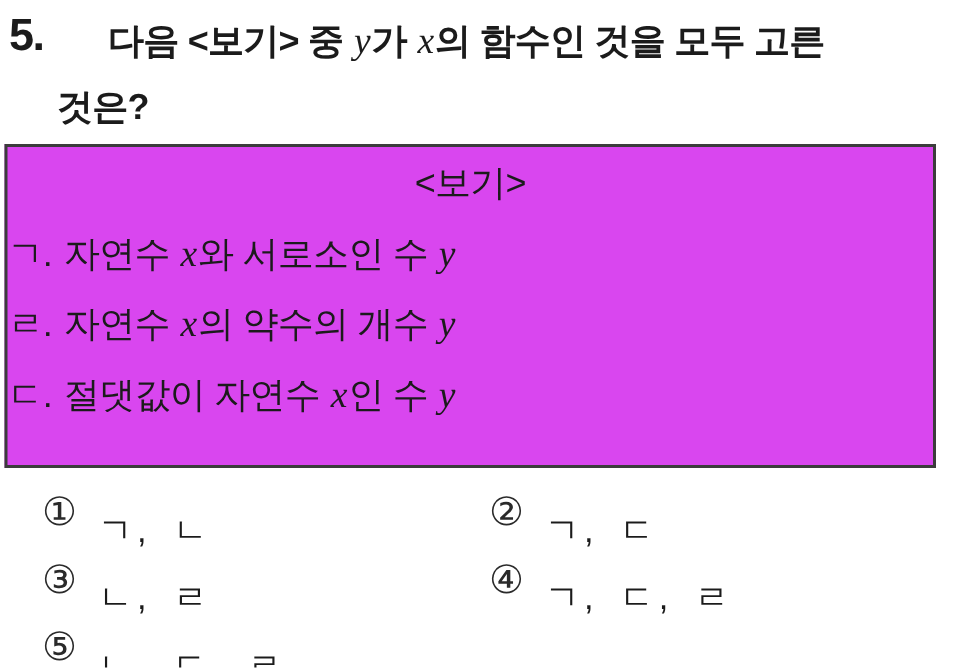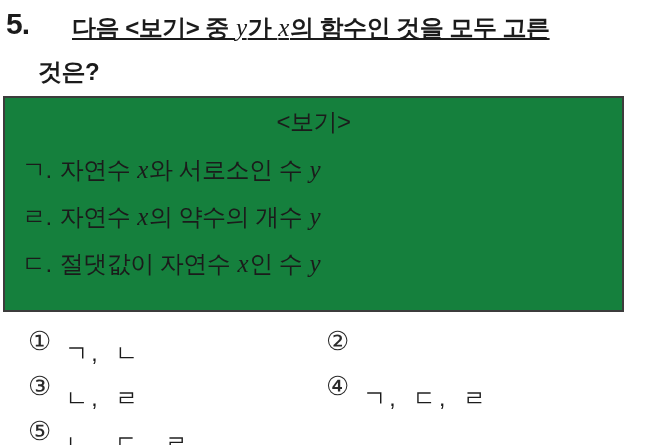--- a/index.html
+++ b/index.html
@@ -13,39 +13,39 @@
   .page { position: relative; width: 652px; height: 445px; background: #ffffff; }
 
   
   .q-header { position: absolute; top: 6px; left: 0; width: 652px; }
   .q-number {
     position: absolute; left: 6px; top: 1px;
     font-size: 30px; font-weight: 700; letter-spacing: -1px;
   }
   .q-text { margin-left: 38px; margin-right: 4px; }
   .q-line { font-size: 24px; font-weight: 700; line-height: 44px; letter-spacing: -0.5px; }
-  .q-line1 { text-indent: 34px; text-decoration: underline; }
+  .q-line1 { text-indent: 34px; }
   .math {
     font-family: "Liberation Serif", serif;
     font-style: italic; font-weight: 400;
     font-size: 25px;
     padding: 0 1px;
   }
   .num { font-family: "Liberation Serif", serif; font-weight: 400; }
 
   
   .bogi-box {
     position: absolute; left: 3px; top: 96px;
     width: 617px; height: 204px;
     border: 2px solid #3c3c3c;
-    background: #15803d;
+    background: #d946ef;
     padding-top: 8px;
   }
   .bogi-title { text-align: center; font-size: 24px; letter-spacing: -0.5px; }
-  .bogi-items { margin-top: 8px; padding-left: 17px; }
+  .bogi-items { margin-top: 8px; padding-left: 0; }
   .bogi-item { font-size: 24px; line-height: 47px; white-space: nowrap; letter-spacing: -0.5px; }
   .item-marker { display: inline-block; margin-right: 8px; }
 
   
   .choices {
     position: absolute; left: 0; top: 319px;
     width: 652px;
     display: grid;
     grid-template-columns: 298px 1fr;
     padding-left: 28px;
@@ -99,20 +99,21 @@
     </div>
   </div>
 
   <div class="choices">
     <div class="choice">
       <span class="choice-marker">①</span>
       <span class="choice-label">ㄱ, ㄴ</span>
     </div>
     <div class="choice">
       <span class="choice-marker">②</span>
+      <span class="choice-label">ㄱ, ㄷ</span>
     </div>
     <div class="choice">
       <span class="choice-marker">③</span>
       <span class="choice-label">ㄴ, ㄹ</span>
     </div>
     <div class="choice">
       <span class="choice-marker">④</span>
       <span class="choice-label">ㄱ, ㄷ, ㄹ</span>
     </div>
     <div class="choice">

